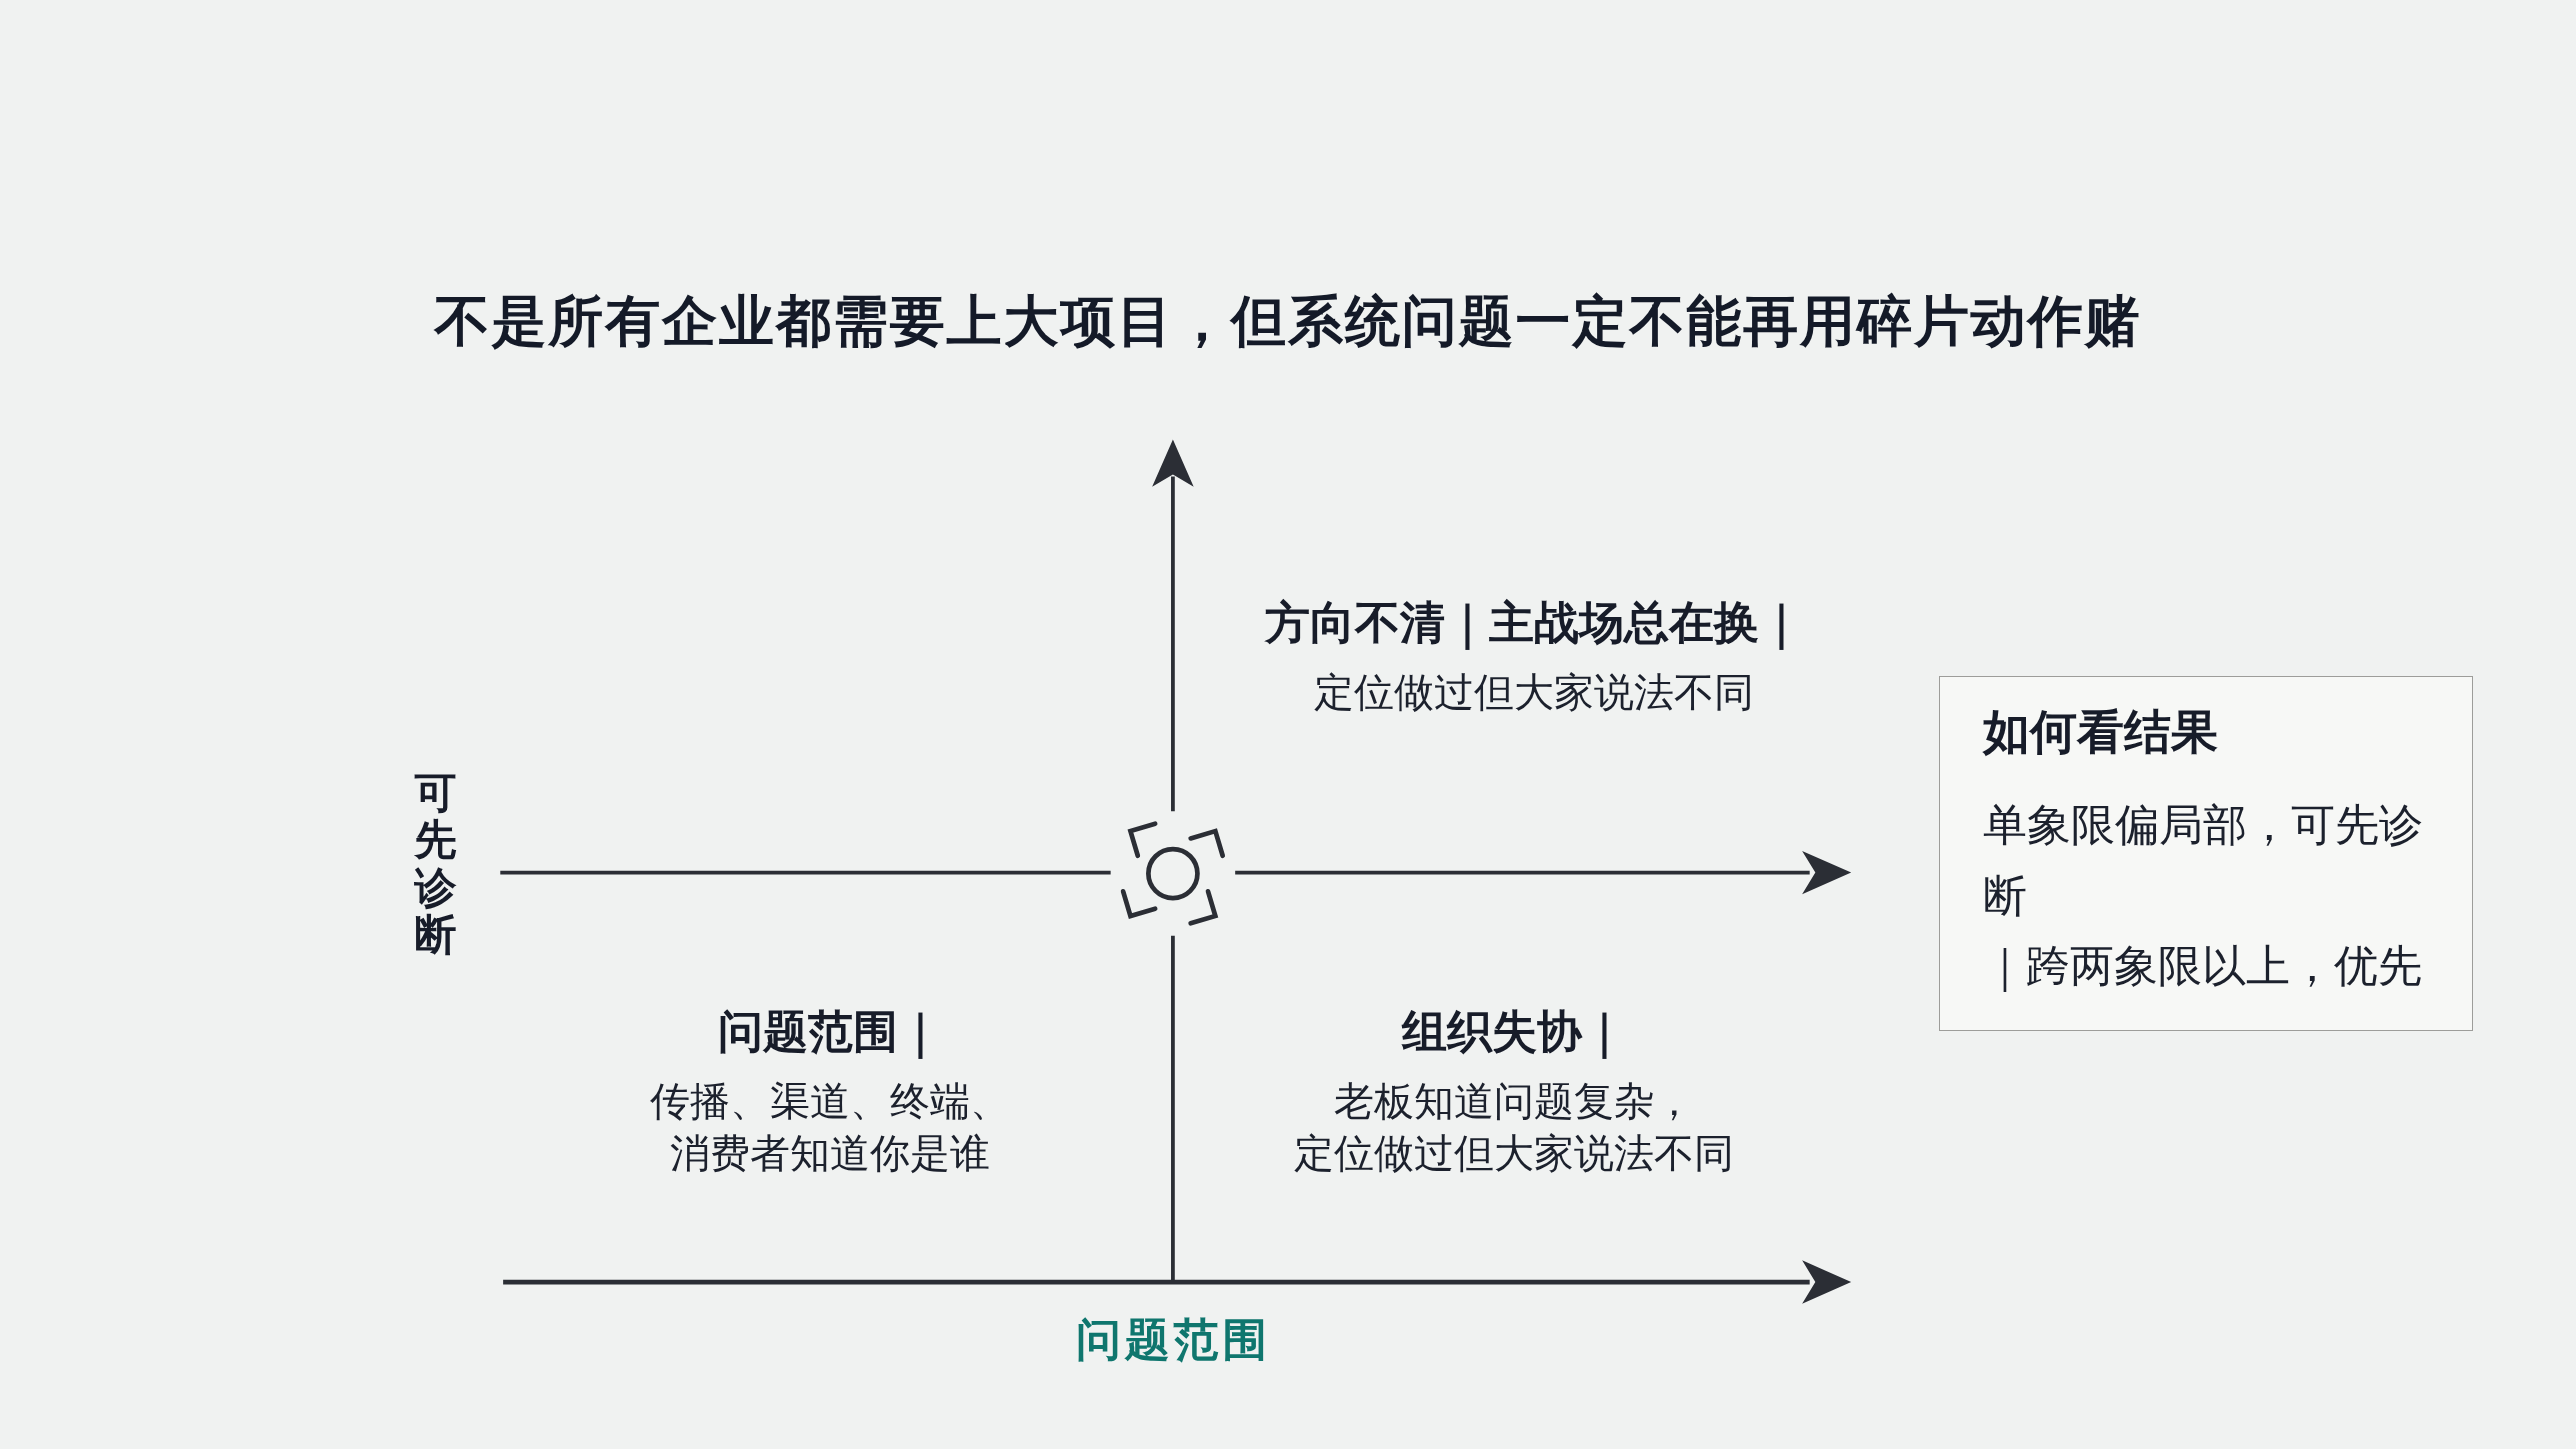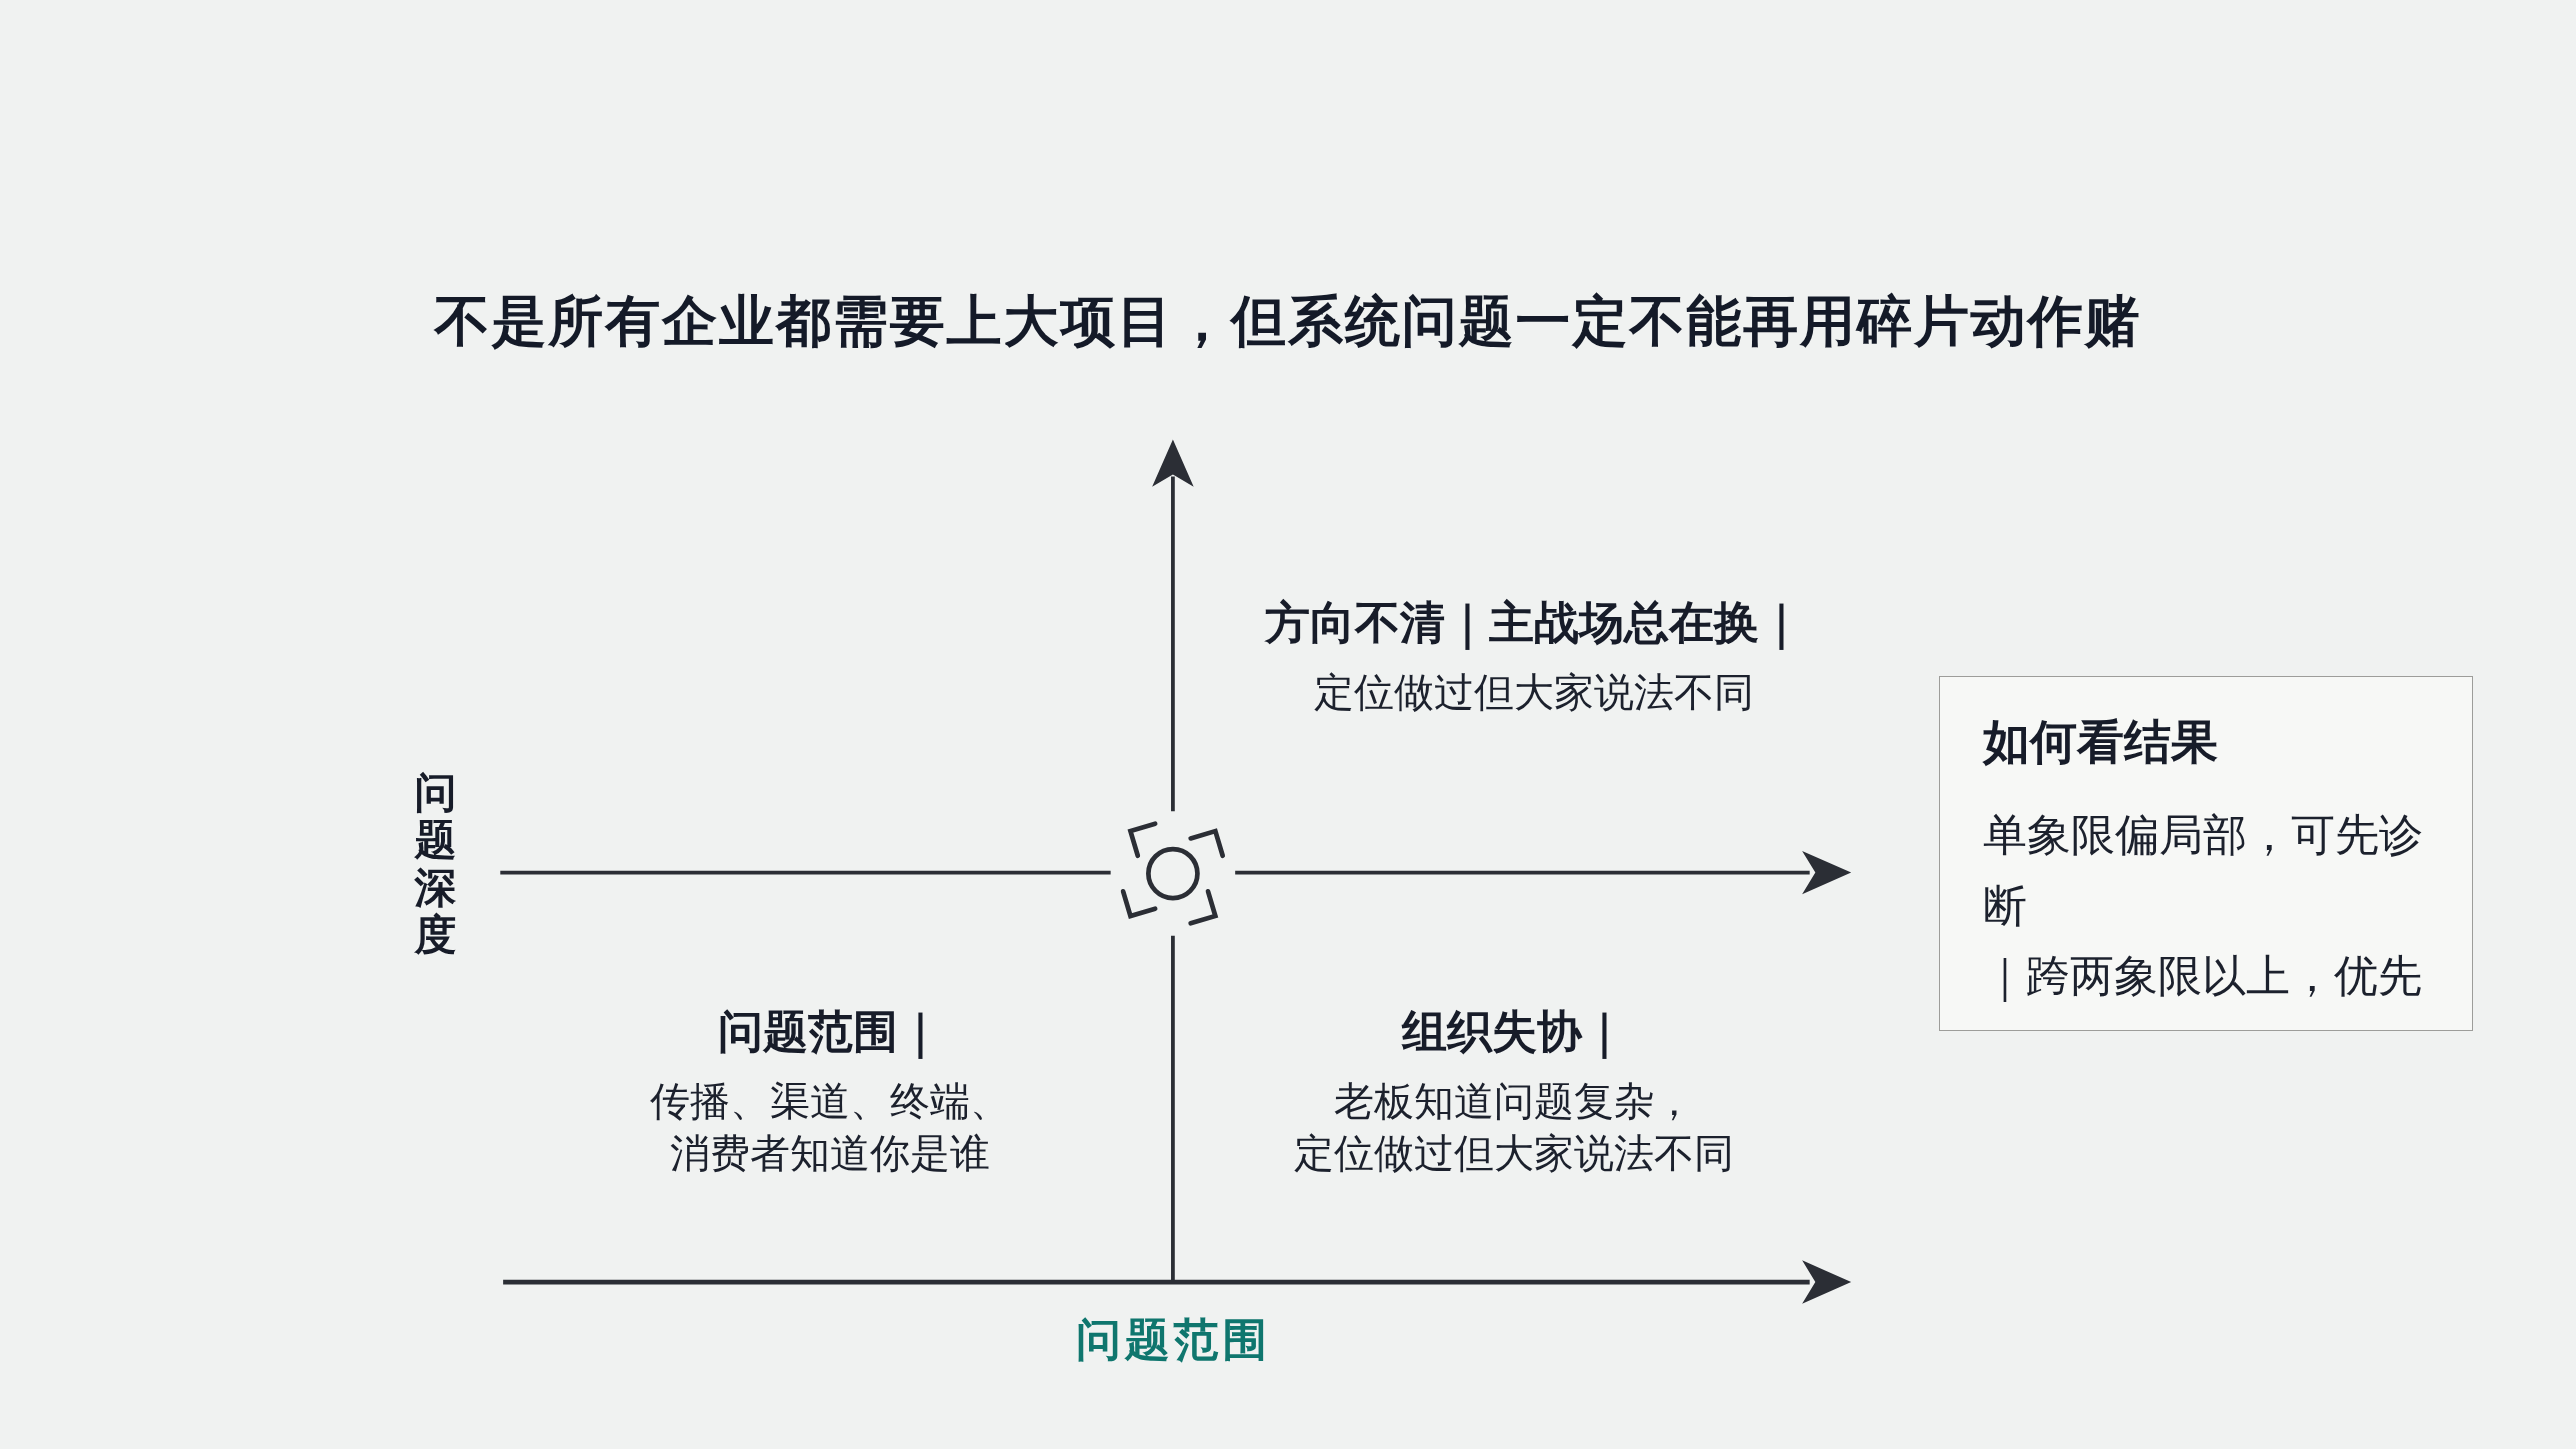--- a/index.html
+++ b/index.html
@@ -74,21 +74,21 @@
     letter-spacing: 3.8px;
     color: #0f766e;
   }
   .result-box {
     position: absolute;
     left: 1939px; top: 676px;
     width: 534px; height: 355px;
     box-sizing: border-box;
     background: #f7f8f6;
     border: 1.9px solid #9d9d9a;
-    padding: 34px 43px;
+    padding: 24px 43px;
   }
   .result-heading {
     display: block;
     font-size: 47px;
     font-weight: 800;
     color: #171c29;
     margin-bottom: 26.4px;
   }
   .result-line {
     display: block;
@@ -139,21 +139,21 @@
     <span class="quad-line">传播、渠道、终端、</span>
     <span class="quad-line">消费者知道你是谁</span>
   </div>
 
   <div class="quad q-br">
     <span class="quad-heading">组织失协｜</span>
     <span class="quad-line">老板知道问题复杂，</span>
     <span class="quad-line">定位做过但大家说法不同</span>
   </div>
 
-  <div class="y-axis-label">问题深度</div>
+  <div class="y-axis-label">可先诊断</div>
   <div class="x-axis-label">问题范围</div>
 
   <div class="result-box">
     <span class="result-heading">如何看结果</span>
     <span class="result-line">单象限偏局部，可先诊断</span>
     <span class="result-line">｜跨两象限以上，优先</span>
   </div>
 
 </div>
 

